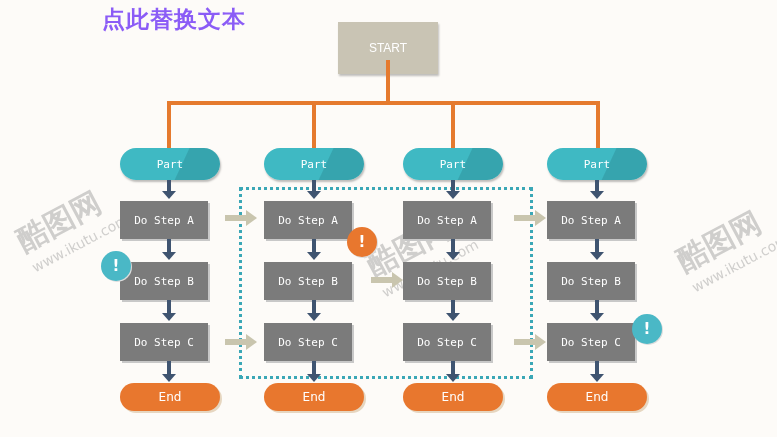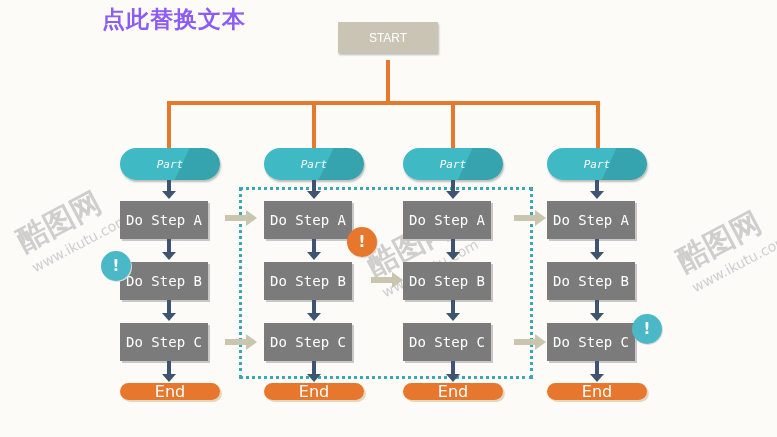--- a/index.html
+++ b/index.html
@@ -1,32 +1,32 @@
 <!DOCTYPE html>
 <html><head>
 <meta charset="utf-8">
 <style>
   html, body { margin:0; padding:0; }
   body { width:777px; height:437px; background:#fdfbf8; position:relative; overflow:hidden;
          font-family:"DejaVu Sans Mono", monospace; }
   .title { position:absolute; left:102px; top:4px; font-family:"DejaVu Sans", sans-serif;
            font-weight:bold; font-size:23px; color:#8b5cf6; letter-spacing:1px; }
-  .start { position:absolute; left:338px; top:22px; width:100px; height:31px; background:#c9c4b4;
+  .start { position:absolute; left:338px; top:22px; width:100px; height:52px; background:#c9c4b4;
            color:#fff; font-size:12px; display:flex; align-items:center; justify-content:center;
            box-shadow:1px 2px 2px rgba(0,0,0,0.25); font-family:"Liberation Sans", sans-serif; }
   .line { position:absolute; background:#e57a2e; }
   .part { position:absolute; width:100px; height:32px; border-radius:16px;
           background:linear-gradient(115deg,#3fb9c3 0%,#3fb9c3 60%,#36a4ae 61%,#36a4ae 100%);
           color:#fff; font-size:11px; display:flex; align-items:center; justify-content:center;
-          box-shadow:1px 2px 2px rgba(0,0,0,0.25);font-style:italic; }
+          box-shadow:1px 2px 2px rgba(0,0,0,0.25); }
   .step { position:absolute; width:88px; height:38px; background:#7b7b7b; color:#fff;
-          font-size:14px; display:flex; align-items:center; justify-content:center;
+          font-size:11px; display:flex; align-items:center; justify-content:center;
           box-shadow:2px 2px 0 #c8c8c8; }
-  .end { position:absolute; width:100px; height:17px; border-radius:16px; background:#e8772e;
-         color:#fff; font-size:16px; display:flex; align-items:center; justify-content:center;
+  .end { position:absolute; width:100px; height:28px; border-radius:16px; background:#e8772e;
+         color:#fff; font-size:12px; display:flex; align-items:center; justify-content:center;
          box-shadow:2px 2px 0 #e6d6c0; font-family:"DejaVu Sans", sans-serif; }
   .darr { position:absolute; width:4px; background:#3f5470; }
   .darr::after { content:""; position:absolute; left:-5px; bottom:-6px; border-left:7px solid transparent;
                  border-right:7px solid transparent; border-top:8px solid #3f5470; }
   .rarr { position:absolute; width:22px; height:6px; background:#c9c5ae; }
   .rarr::after { content:""; position:absolute; right:-10px; top:-5px; border-top:8px solid transparent;
                  border-bottom:8px solid transparent; border-left:11px solid #c9c5ae; }
   .dashed { position:absolute; left:239px; top:187px; width:294px; height:192px;
             border:3px dotted #3aa7b6; box-sizing:border-box; }
   .badge { position:absolute; width:30px; height:30px; border-radius:50%; color:#fff;

